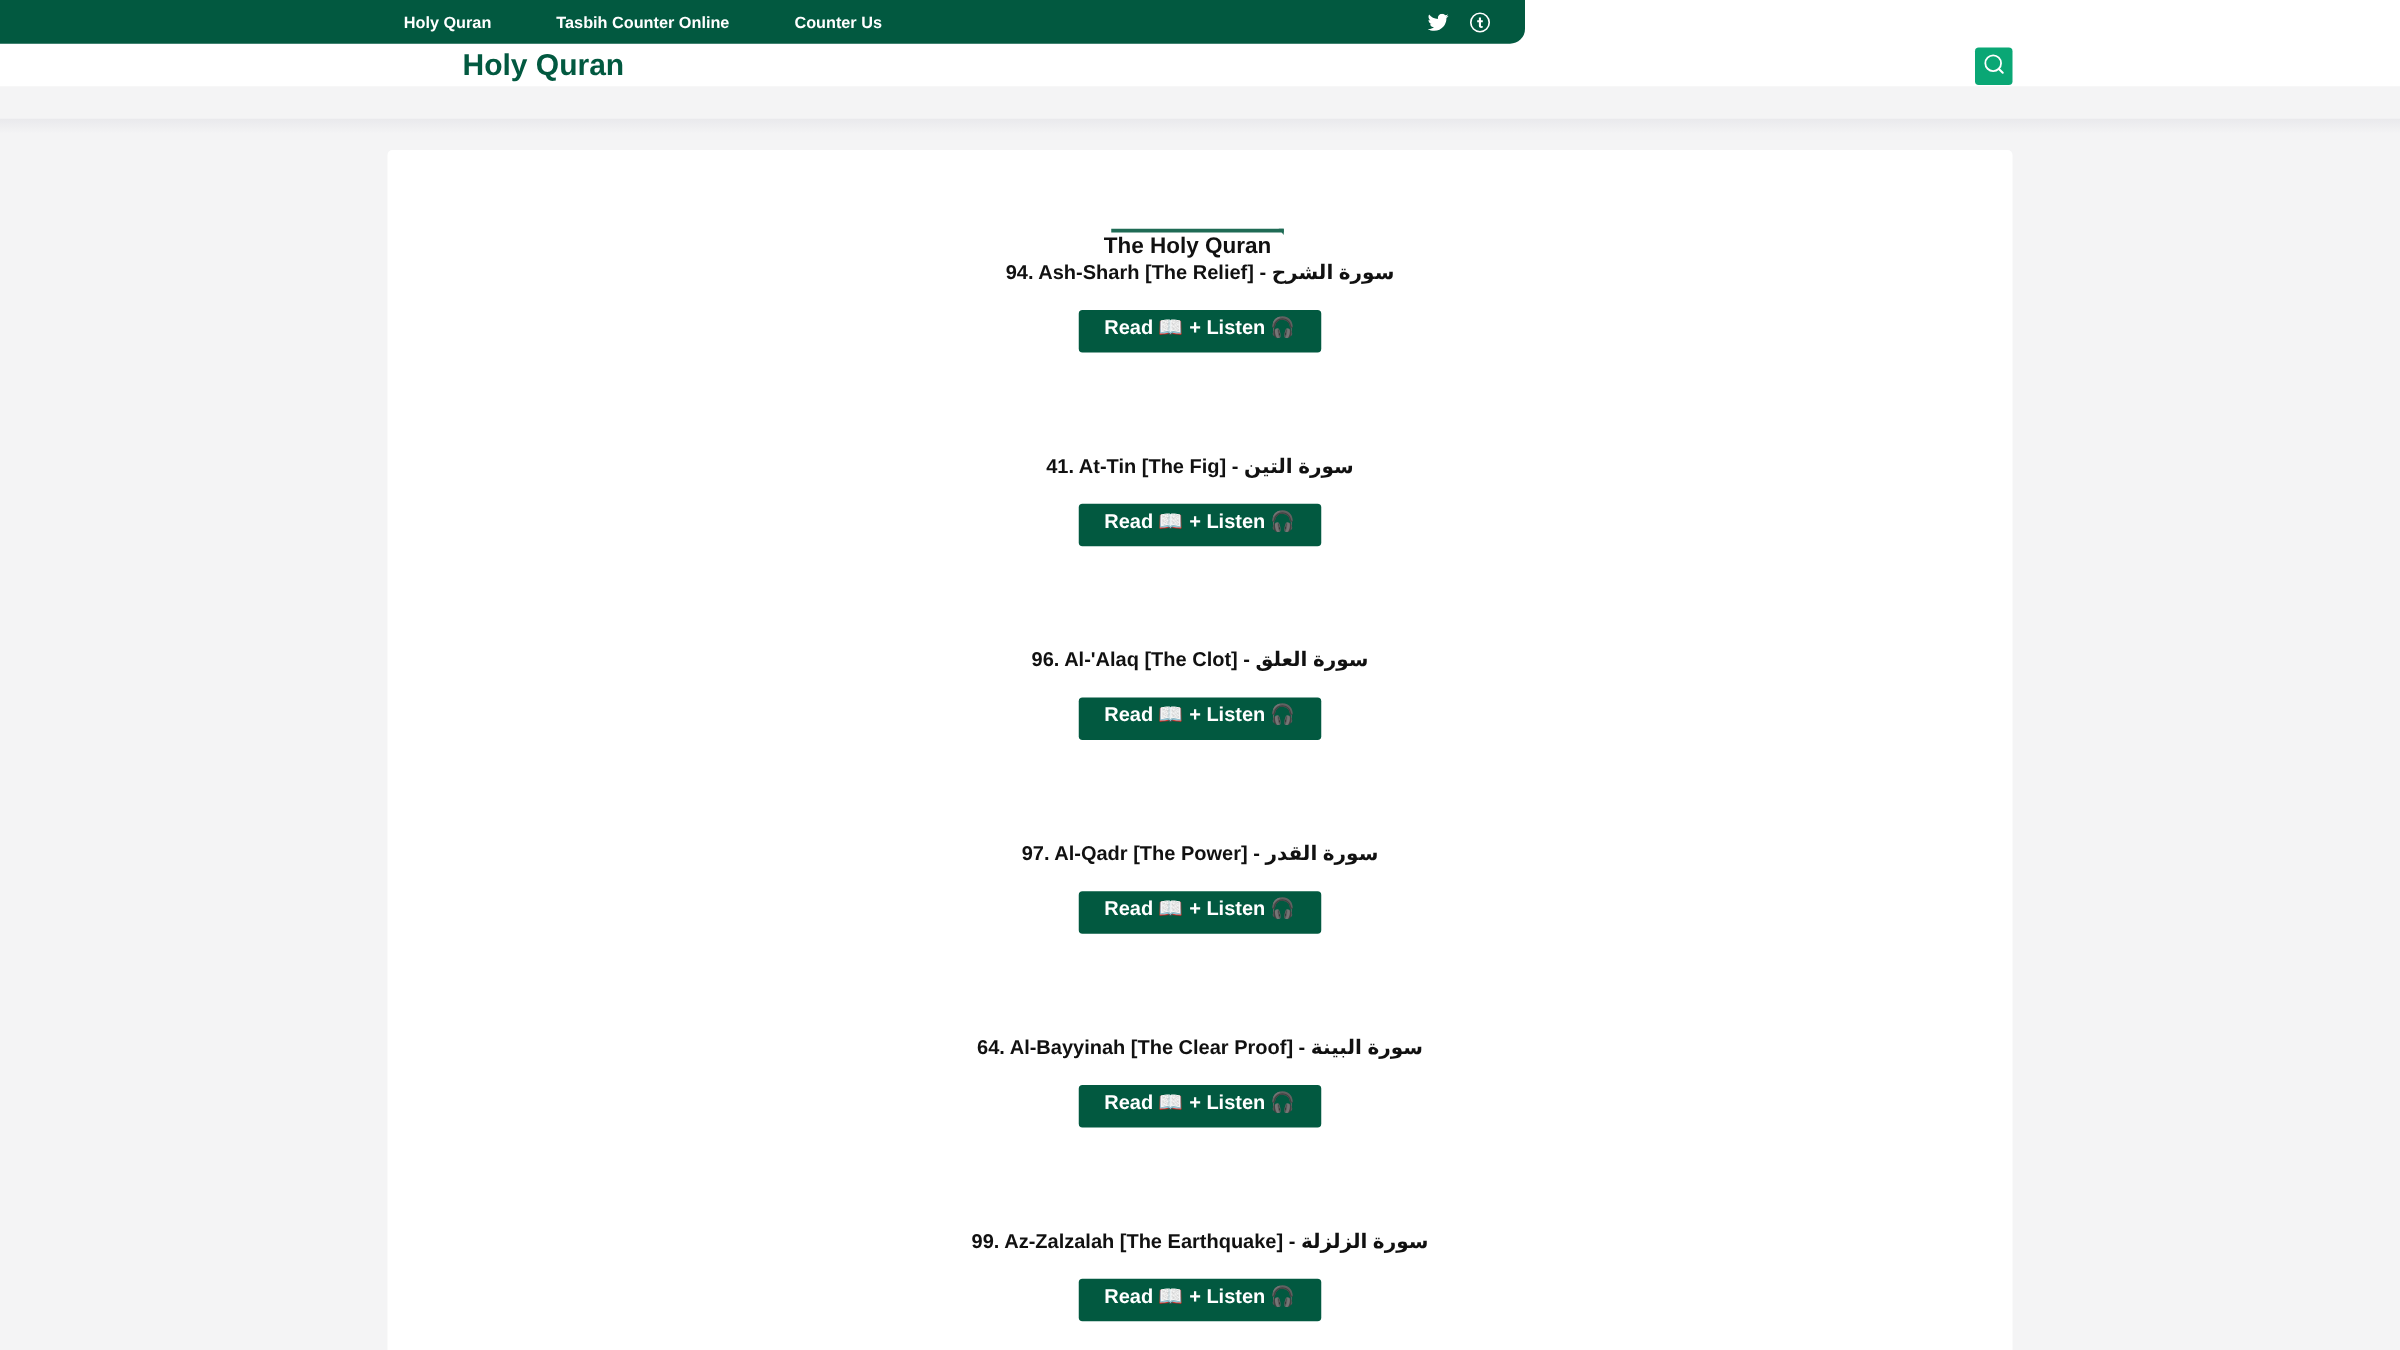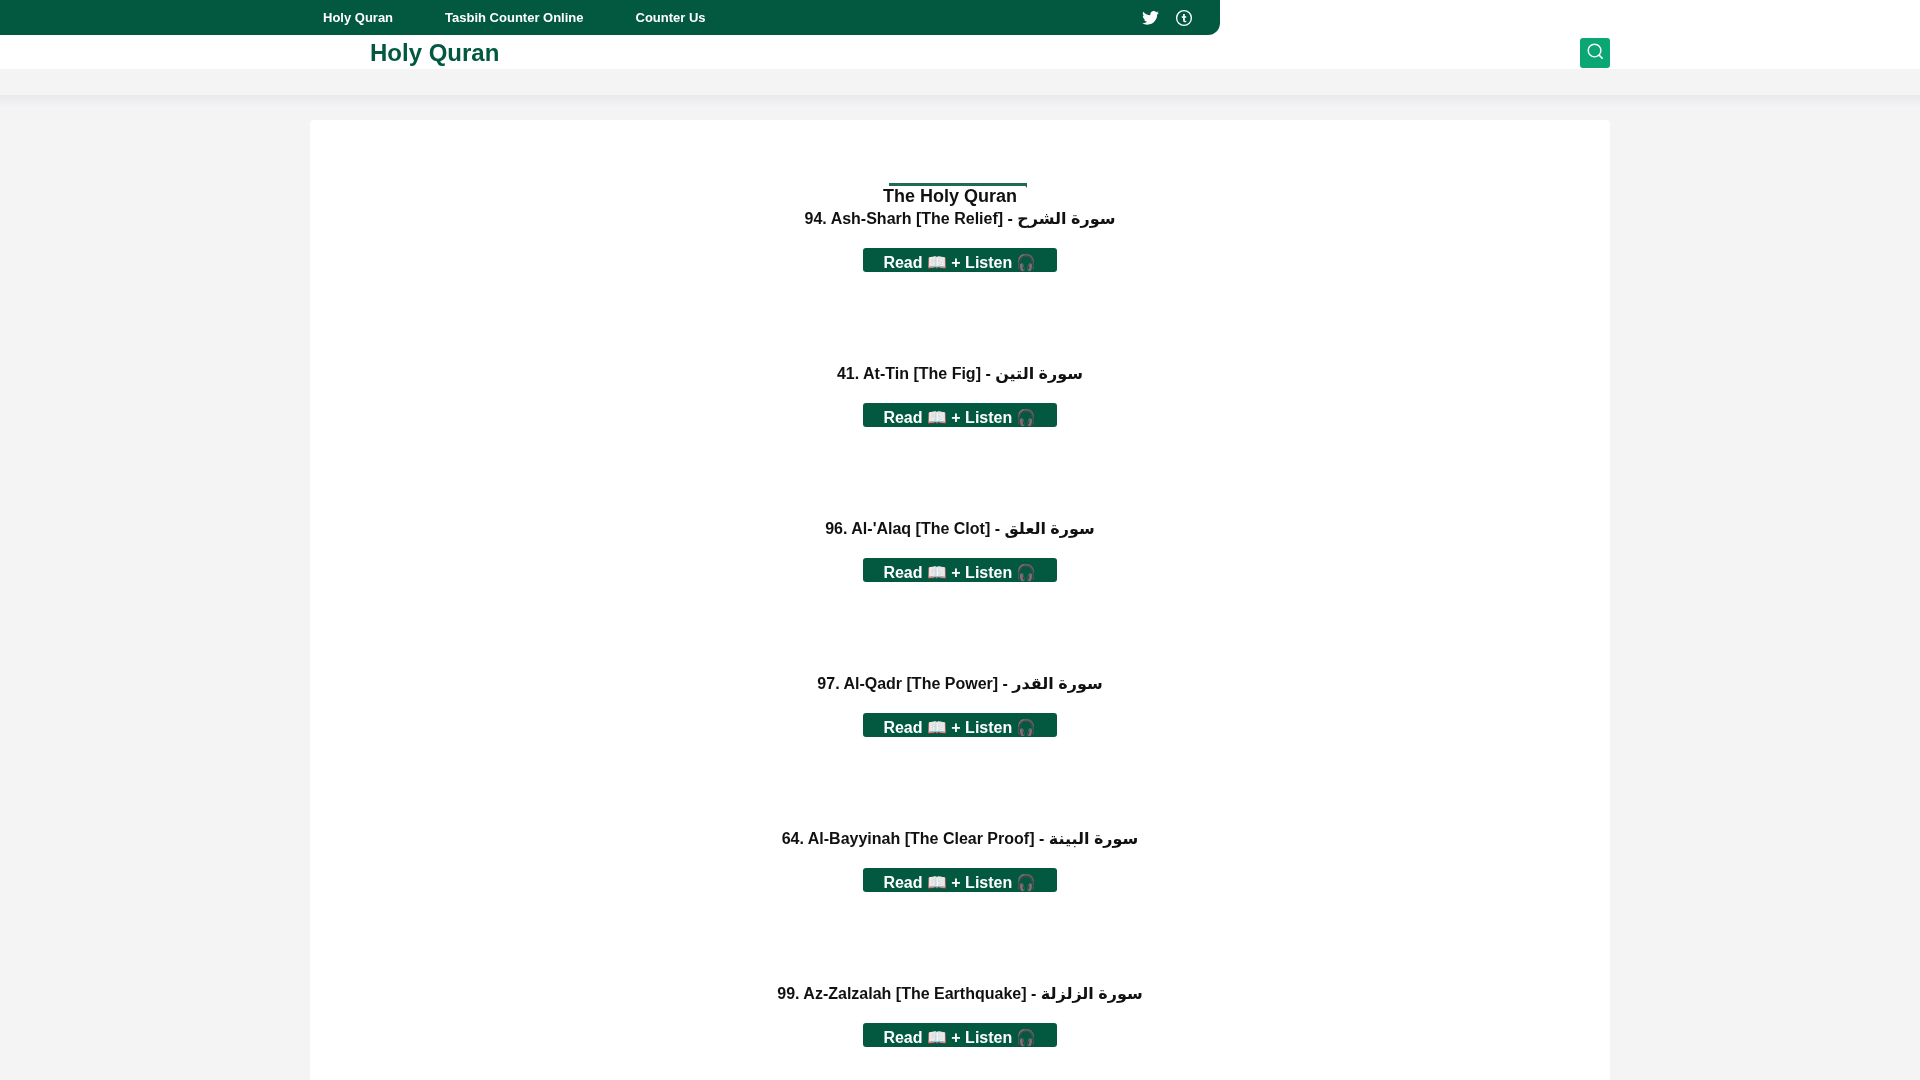--- a/index.html
+++ b/index.html
@@ -69,21 +69,21 @@
       position: absolute; left: 0; width: 1300px; text-align: center;
     }
     .surah h3 {
       font-size: 16px; font-weight: 700; color: #111; line-height: 30px;
       white-space: nowrap;
     }
     .surah .btn {
       display: inline-block; margin-top: 14px;
       background: #025940; color: #ffffff;
       font-size: 16px; font-weight: 700;
-      width: 194px; height: 24px; line-height: 30px; border-radius: 3px;
+      width: 194px; height: 34px; line-height: 30px; border-radius: 3px;
       text-decoration: none; cursor: pointer;
     }
   </style>
 </head>
 <body>
 
 <div class="header">
   <div class="topbar">
     <nav class="topnav">
       <a href="#">Holy Quran</a>

